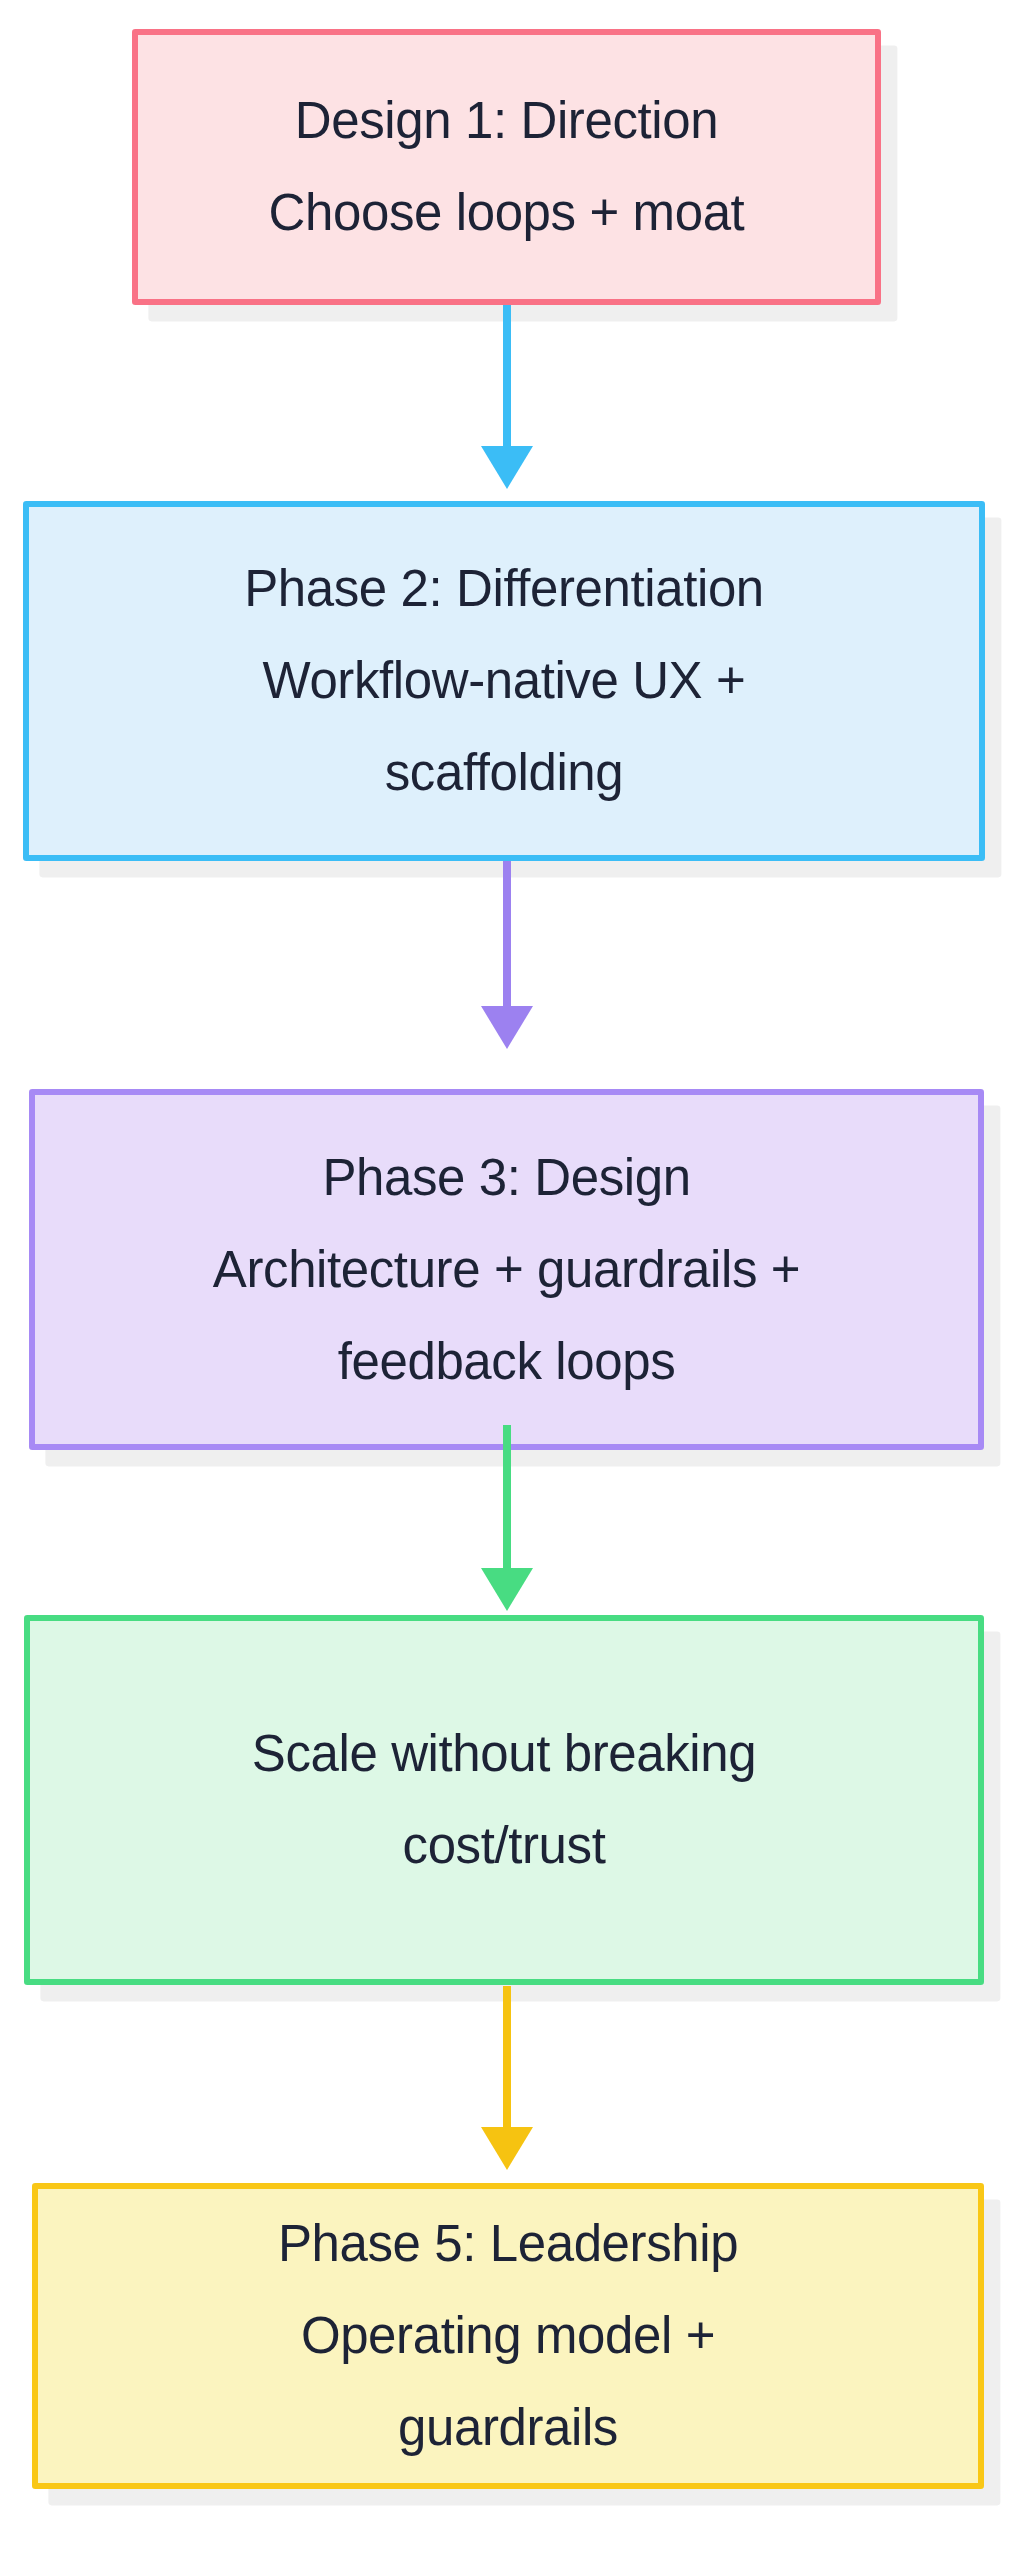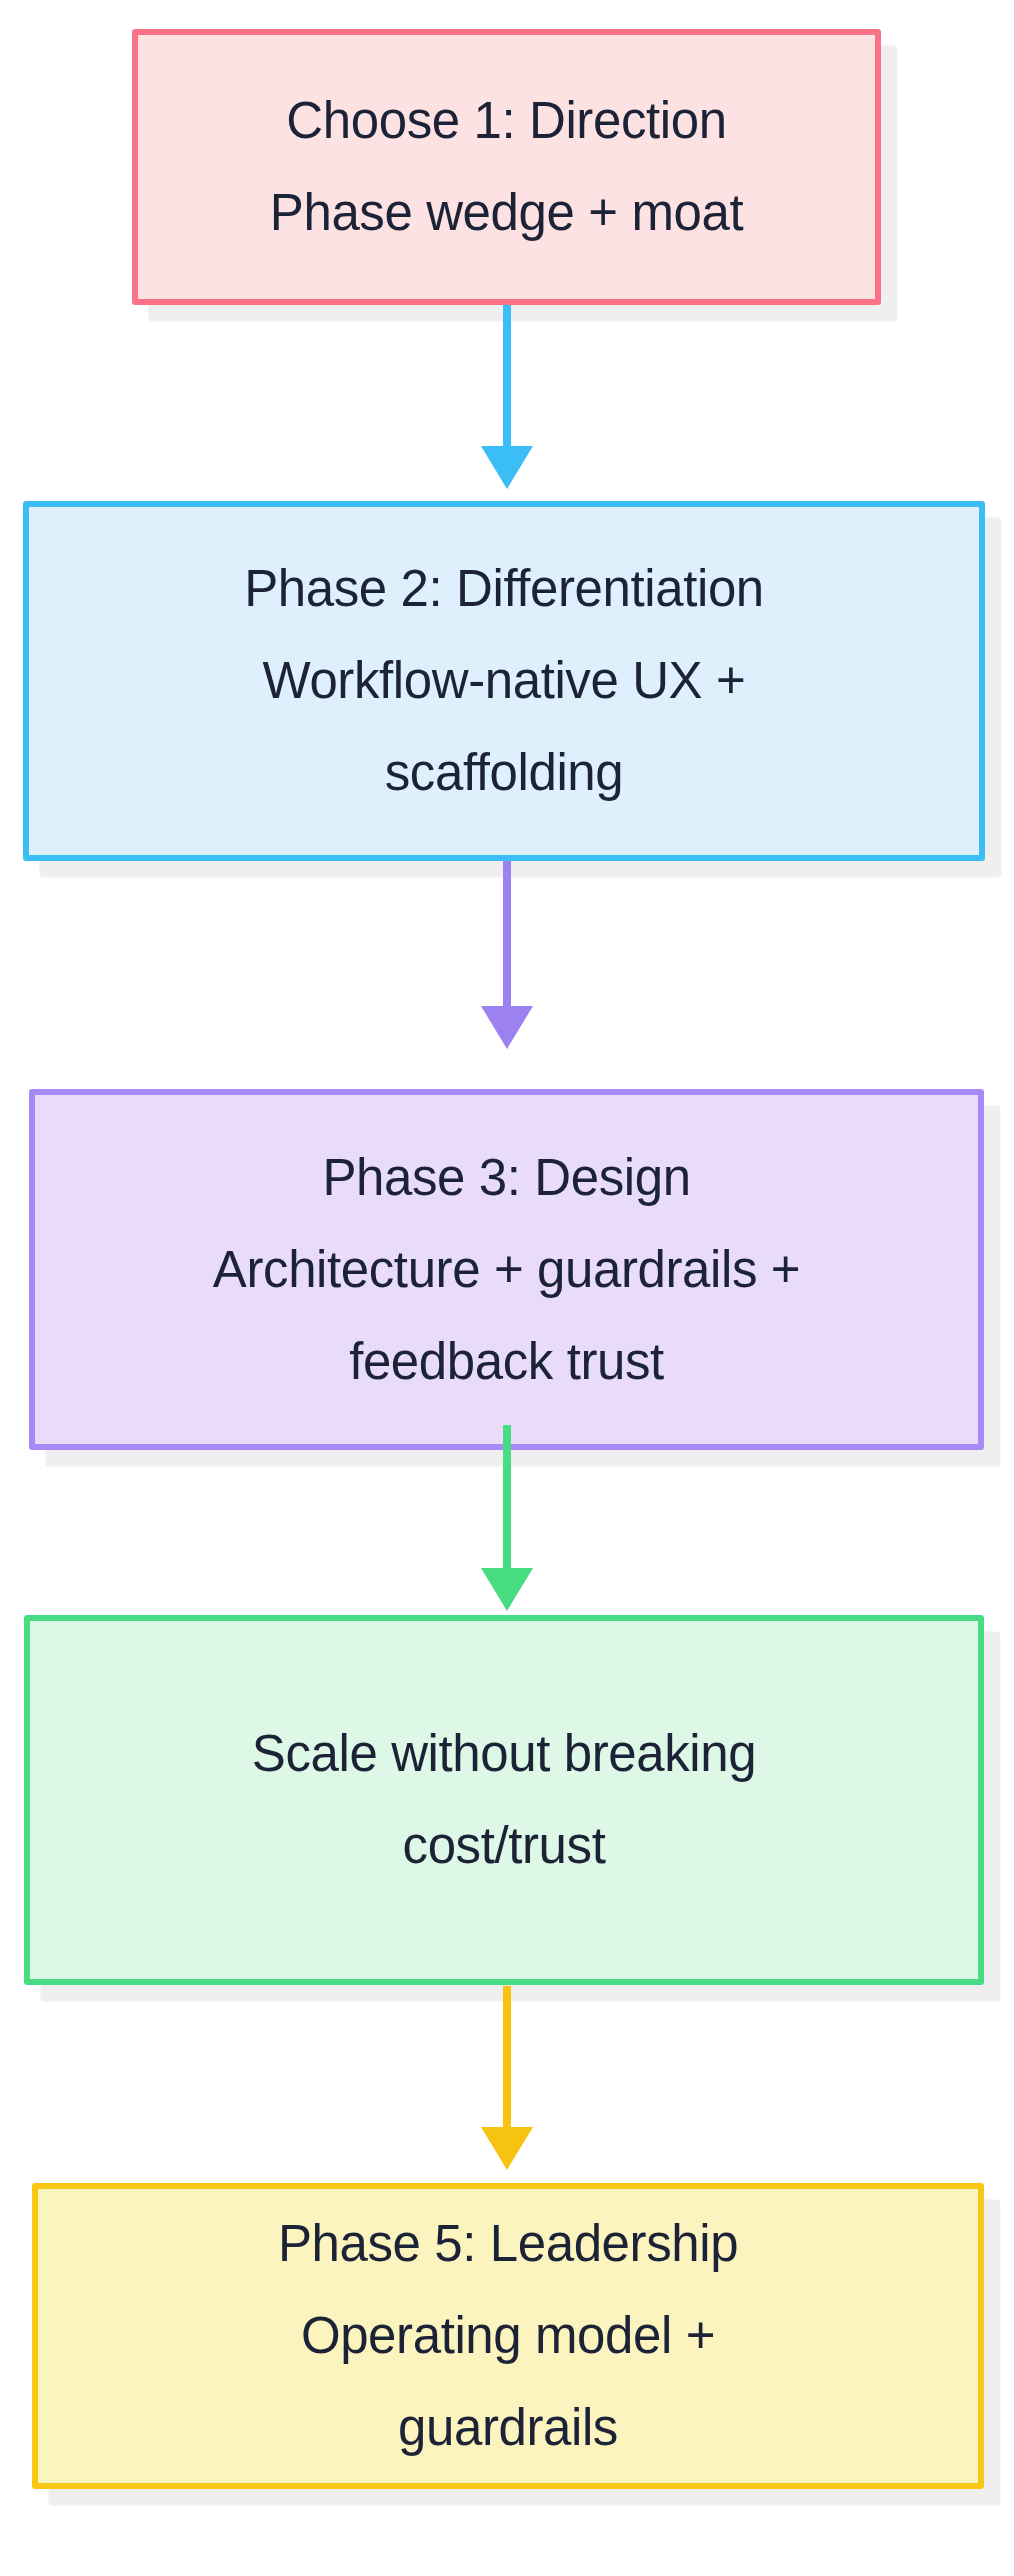--- a/index.html
+++ b/index.html
@@ -62,34 +62,34 @@
     border-right: 26px solid transparent;
     border-top: 43px solid currentColor;
   }
 </style>
 </head>
 <body>
 
 <div class="canvas">
 
   <div class="node n1" style="background-color: rgb(253, 226, 228); border-color: rgb(249, 114, 134);">
-    <div class="node-line">Choose 1: Direction</div>
-    <div class="node-line">Phase wedge + moat</div>
+    <div class="node-line">Design 1: Direction</div>
+    <div class="node-line">Choose loops + moat</div>
   </div>
 
   <div class="node n2" style="background-color: rgb(222, 240, 252); border-color: rgb(59, 189, 246);">
     <div class="node-line">Phase 2: Differentiation</div>
     <div class="node-line">Workflow-native UX +</div>
     <div class="node-line">scaffolding</div>
   </div>
 
   <div class="node n3" style="background-color: rgb(232, 220, 250); border-color: rgb(167, 138, 245); margin-top: 24px;">
     <div class="node-line">Phase 3: Design</div>
     <div class="node-line">Architecture + guardrails +</div>
-    <div class="node-line">feedback trust</div>
+    <div class="node-line">feedback loops</div>
   </div>
 
   <div class="node n4" style="background-color: rgb(221, 248, 230); border-color: rgb(72, 220, 130);">
     <div class="node-line">Scale without breaking</div>
     <div class="node-line">cost/trust</div>
   </div>
 
   <div class="node n5" style="background-color: rgb(251, 244, 191); border-color: rgb(249, 199, 22);">
     <div class="node-line">Phase 5: Leadership</div>
     <div class="node-line">Operating model +</div>

